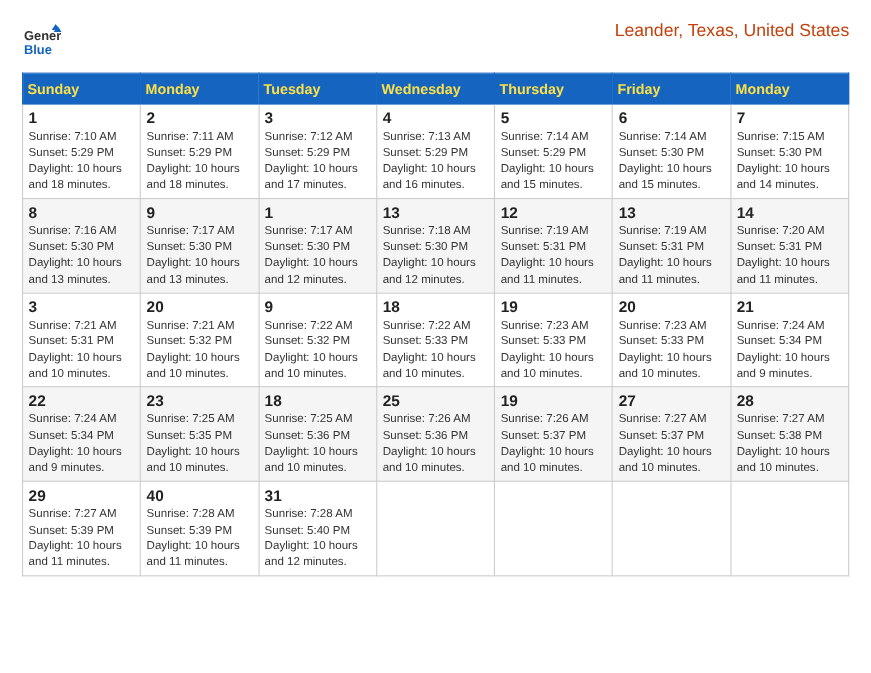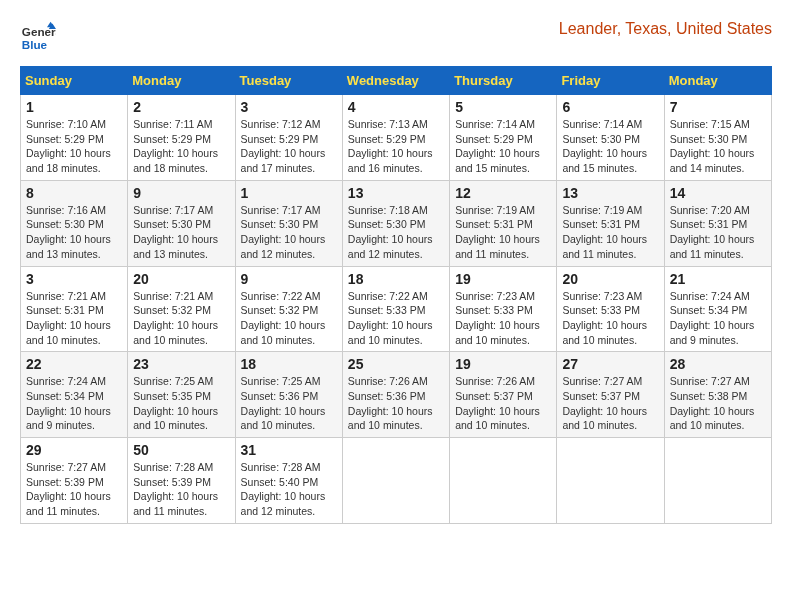--- a/index.html
+++ b/index.html
@@ -229,21 +229,21 @@
         <span class="day-number">28</span>
         <span class="day-info">Sunrise: 7:27 AM<br>Sunset: 5:38 PM<br>Daylight: 10 hours and 10 minutes.</span>
       </td>
       </tr>
       <tr>
         <td>
         <span class="day-number">29</span>
         <span class="day-info">Sunrise: 7:27 AM<br>Sunset: 5:39 PM<br>Daylight: 10 hours and 11 minutes.</span>
       </td>
         <td>
-        <span class="day-number">50</span>
+        <span class="day-number">40</span>
         <span class="day-info">Sunrise: 7:28 AM<br>Sunset: 5:39 PM<br>Daylight: 10 hours and 11 minutes.</span>
       </td>
         <td>
         <span class="day-number">31</span>
         <span class="day-info">Sunrise: 7:28 AM<br>Sunset: 5:40 PM<br>Daylight: 10 hours and 12 minutes.</span>
       </td>
         <td class="empty-cell"></td>
         <td class="empty-cell"></td>
         <td class="empty-cell"></td>
         <td class="empty-cell"></td>

